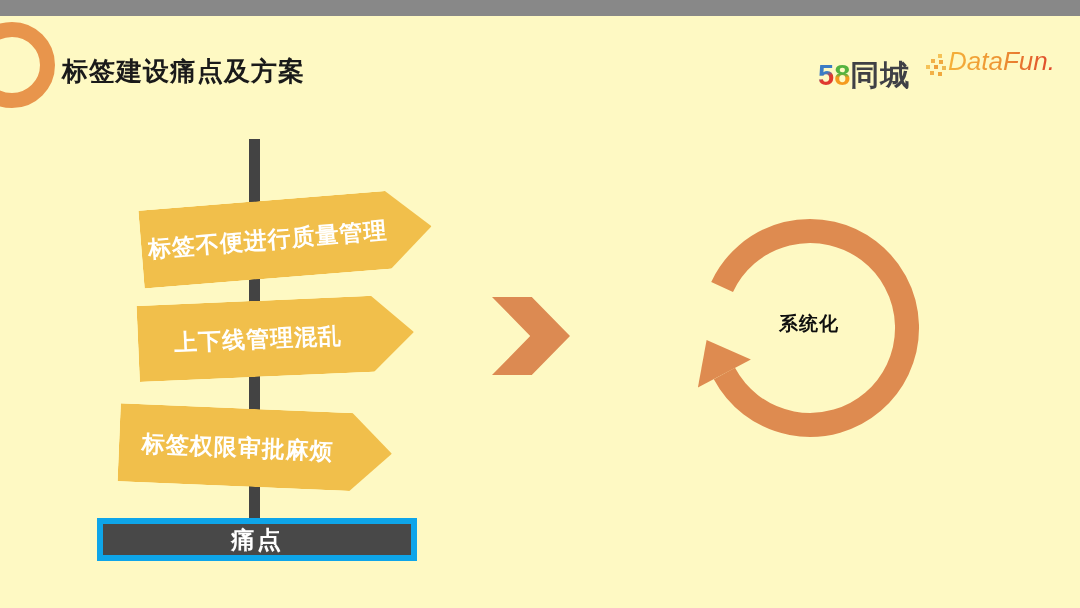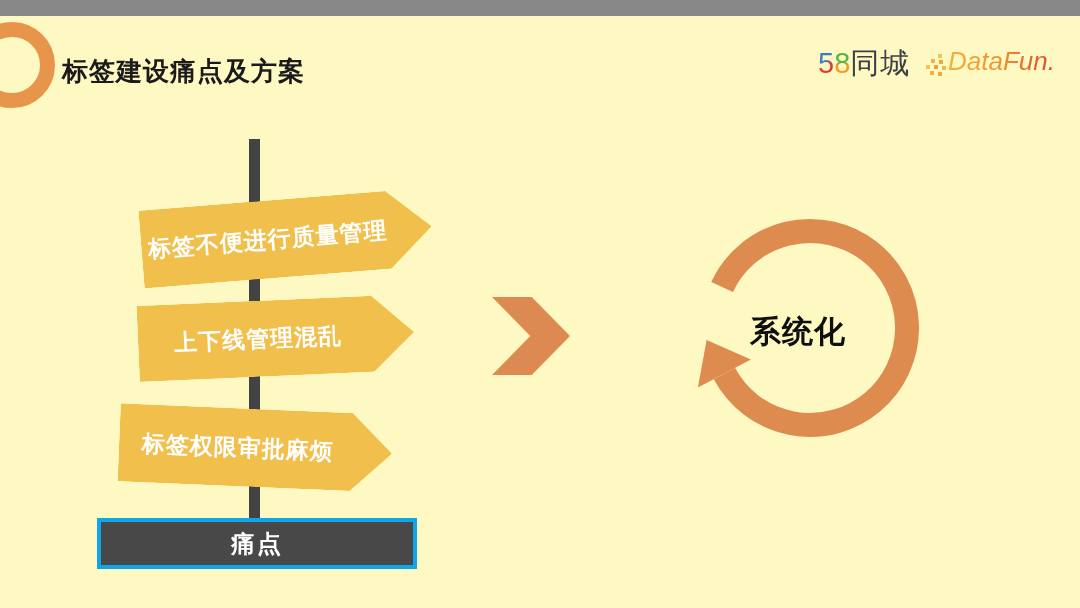--- a/index.html
+++ b/index.html
@@ -12,21 +12,21 @@
   .title-ring{
     position:absolute;left:-31px;top:6px;width:56px;height:56px;
     border:15px solid #E8954C;border-radius:50%;
   }
   .slide-title{
     position:absolute;left:62px;top:38px;font-size:26px;font-weight:bold;
     color:#1a1a1a;letter-spacing:1px;white-space:nowrap;
   }
   
   .logo-58{
-    position:absolute;left:818px;top:28px;font-size:29px;font-weight:normal;
+    position:absolute;left:818px;top:40px;font-size:29px;font-weight:bold;
     white-space:nowrap;letter-spacing:0;text-align:center;
   }
   .tc5{color:#3B7CC4;}
   .tc8{color:#54B33F;}
   .tcname{color:#3F4045;letter-spacing:1px;}
   @supports ((-webkit-background-clip:text) or (background-clip:text)){
     .tc5{background:linear-gradient(150deg,#3B7CC4 45%,#E0392F 58%);
          -webkit-background-clip:text;background-clip:text;color:transparent;}
     .tc8{background:linear-gradient(180deg,#54B33F 47%,#F59B1E 58%);
          -webkit-background-clip:text;background-clip:text;color:transparent;}
@@ -59,26 +59,26 @@
   .banner2{left:138px;top:284px;width:276px;height:76px;transform:rotate(-2.5deg);}
   .banner3{left:119px;top:393px;width:273px;height:78px;transform:rotate(2.4deg);}
   
   .chevron{
     position:absolute;left:492px;top:281px;width:78px;height:78px;background:#DC8A52;
     clip-path:polygon(0 0,51% 0,100% 50%,51% 100%,0 100%,49% 50%);
   }
   
   .cycle{position:absolute;left:690px;top:192px;width:240px;height:240px;}
   .cycle-label{
-    position:absolute;left:750px;top:295px;width:118px;text-align:left;
-    font-size:31px;font-weight:bold;color:#0f0f0f;letter-spacing:1px;white-space:nowrap;
+    position:absolute;left:750px;top:295px;width:118px;text-align:center;
+    font-size:19px;font-weight:bold;color:#0f0f0f;letter-spacing:1px;white-space:nowrap;
   }
   
   .label-bar{
-    position:absolute;top:502px;height:51px;background:#484848;border:4px solid #0ea5e9;
+    position:absolute;top:502px;height:43px;background:#484848;border:6px solid #0ea5e9;
     display:flex;align-items:center;justify-content:center;box-sizing:border-box;
   }
   .label-bar span{font-size:24px;font-weight:bold;color:#ffffff;letter-spacing:2px;}
   .bar-pain{left:97px;width:320px;}
   .bar-solution{left:649px;width:318px;}
   
   .bottom-stripe{position:absolute;left:0;bottom:0;width:1080px;height:13px;display:flex;}
   .seg-dark{width:76px;background:#3F4040;}
   .seg-orange{width:211px;background:#DD7F34;}
   .seg-light-orange{width:153px;background:#E8943E;}

